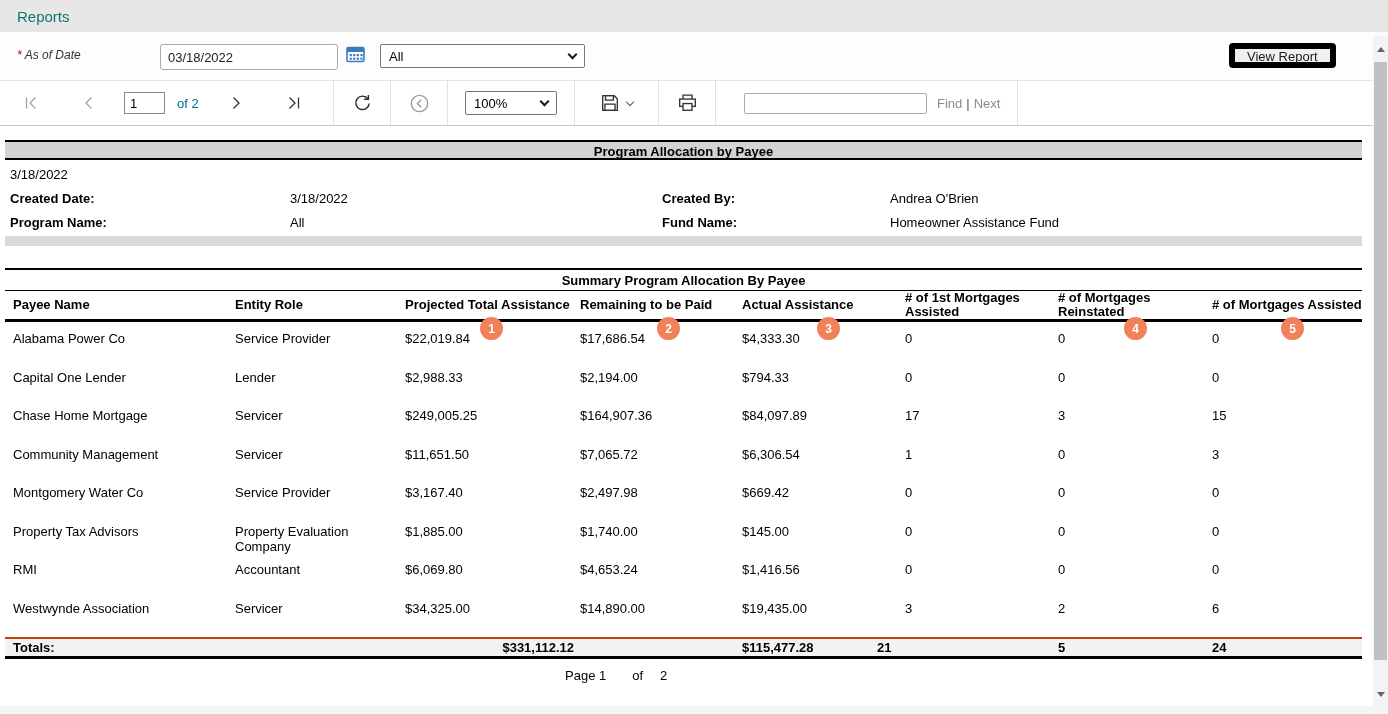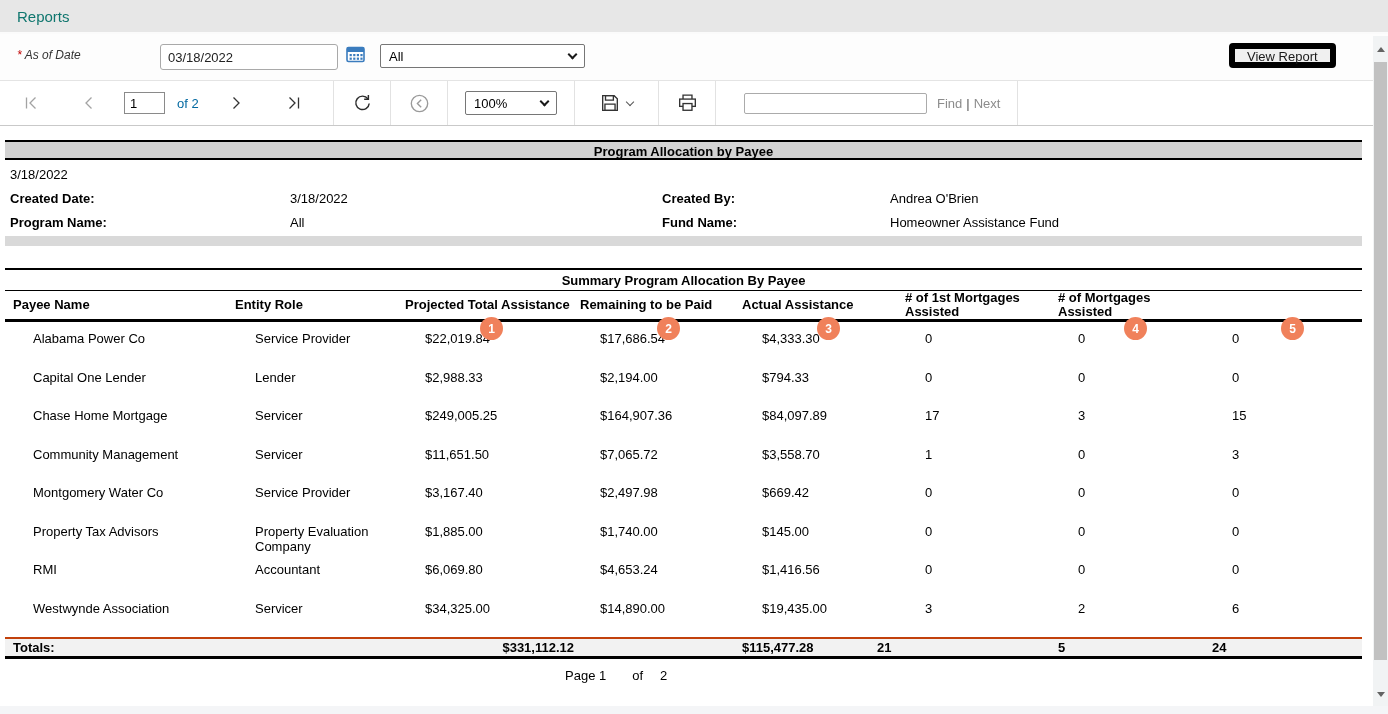--- a/index.html
+++ b/index.html
@@ -74,21 +74,21 @@
   .shadow-bar { height:10px; background:#D9D9D9; margin-top:2px; }
 
   .tbl { margin-top:22px; }
   .tbl-title { border-top:2px solid #000; border-bottom:1px solid #000; height:23px;
                line-height:22px; text-align:center; font-weight:bold; }
   .grid-cols { display:grid; padding-left:8px;
                grid-template-columns:222px 170px 175px 162px 163px 153px 154px 150px; }
   .tbl-head { min-height:31px; align-items:center; border-bottom:3px solid #000; font-weight:bold; }
   .tbl-head .hcell { line-height:14px; padding-right:10px; }
   .tbl-head .hcell:nth-child(-n+5), .tbl-head .hcell:nth-child(8) { white-space:nowrap; }
-  .tbl-body { margin-top:4px;margin-left:20px; }
+  .tbl-body { margin-top:4px; }
   .t-row { height:38.5px; padding-top:5px; align-items:start; }
   .t-row .cell { line-height:15px; padding-right:12px; }
   .tbl-totals { margin-top:3px; height:22px; align-items:center; font-weight:bold;
                 border-top:2px solid #c2410c; border-bottom:3px solid #000; background:#F2F2F2; }
   .tbl-totals .tc3 { text-align:right; padding-right:6px; }
   .tbl-totals .tc5 { text-align:left; padding-right:22px; }
   .tbl-totals .tc6 { margin-left:-28px; }
   .page-footer { margin-top:9px; padding-left:560px; display:flex; align-items:center; font-size:13px; }
   .page-footer .pf-of { margin-left:26px; }
   .page-footer .pf-n  { margin-left:17px; }
@@ -248,20 +248,21 @@
 
   <div class="tbl">
     <div class="tbl-title">Summary Program Allocation By Payee</div>
     <div class="tbl-head grid-cols">
         <span class="hcell c1">Payee Name</span>
         <span class="hcell c2">Entity Role</span>
         <span class="hcell c3">Projected Total Assistance</span>
         <span class="hcell c4">Remaining to be Paid</span>
         <span class="hcell c5">Actual Assistance</span>
         <span class="hcell c6"># of 1st Mortgages Assisted</span>
+        <span class="hcell c7"># of Mortgages Reinstated</span>
         <span class="hcell c8"># of Mortgages Assisted</span>
       </div>
     <div class="tbl-body">
         <div class="t-row grid-cols">
           <span class="cell">Alabama Power Co</span>
           <span class="cell">Service Provider</span>
           <span class="cell">$22,019.84</span>
           <span class="cell">$17,686.54</span>
           <span class="cell">$4,333.30</span>
           <span class="cell">0</span>
@@ -286,21 +287,21 @@
           <span class="cell">$84,097.89</span>
           <span class="cell">17</span>
           <span class="cell">3</span>
           <span class="cell">15</span>
         </div>
         <div class="t-row grid-cols">
           <span class="cell">Community Management</span>
           <span class="cell">Servicer</span>
           <span class="cell">$11,651.50</span>
           <span class="cell">$7,065.72</span>
-          <span class="cell">$3,558.70</span>
+          <span class="cell">$6,306.54</span>
           <span class="cell">1</span>
           <span class="cell">0</span>
           <span class="cell">3</span>
         </div>
         <div class="t-row grid-cols">
           <span class="cell">Montgomery Water Co</span>
           <span class="cell">Service Provider</span>
           <span class="cell">$3,167.40</span>
           <span class="cell">$2,497.98</span>
           <span class="cell">$669.42</span>

